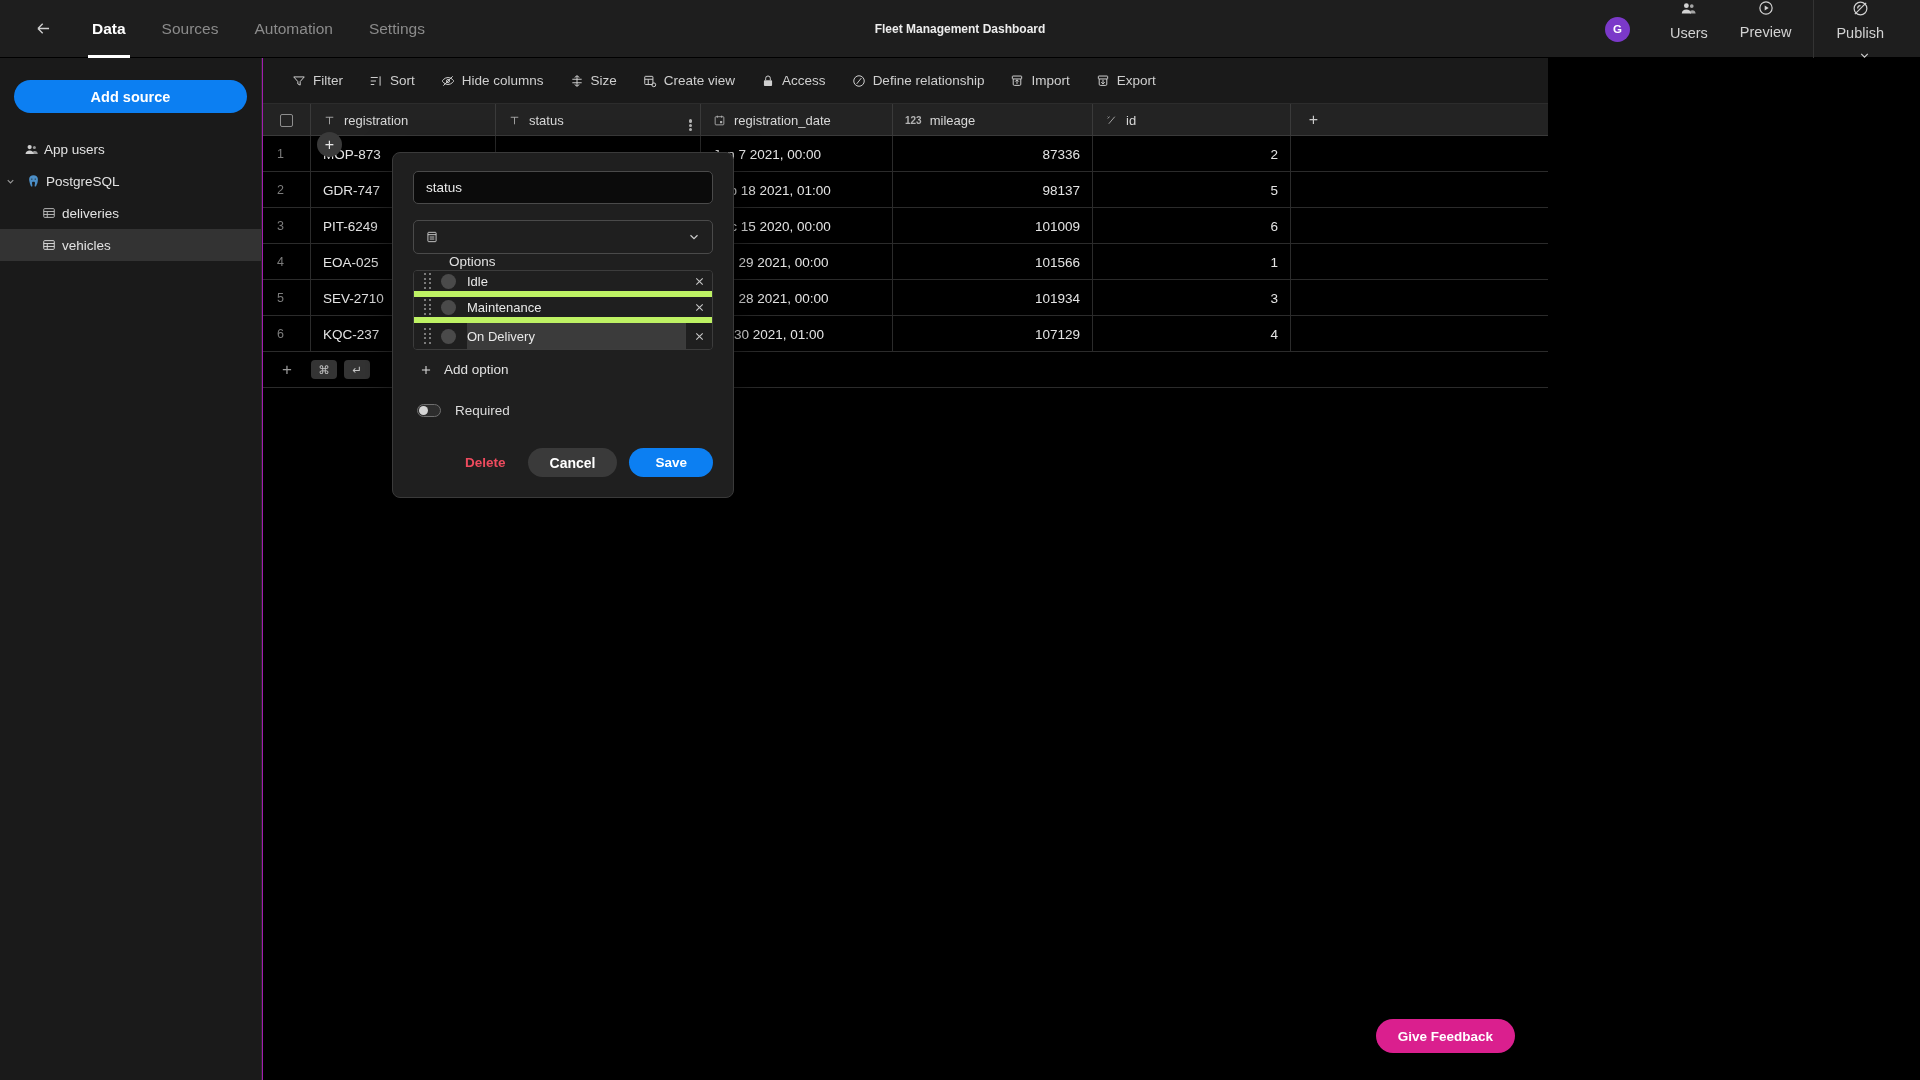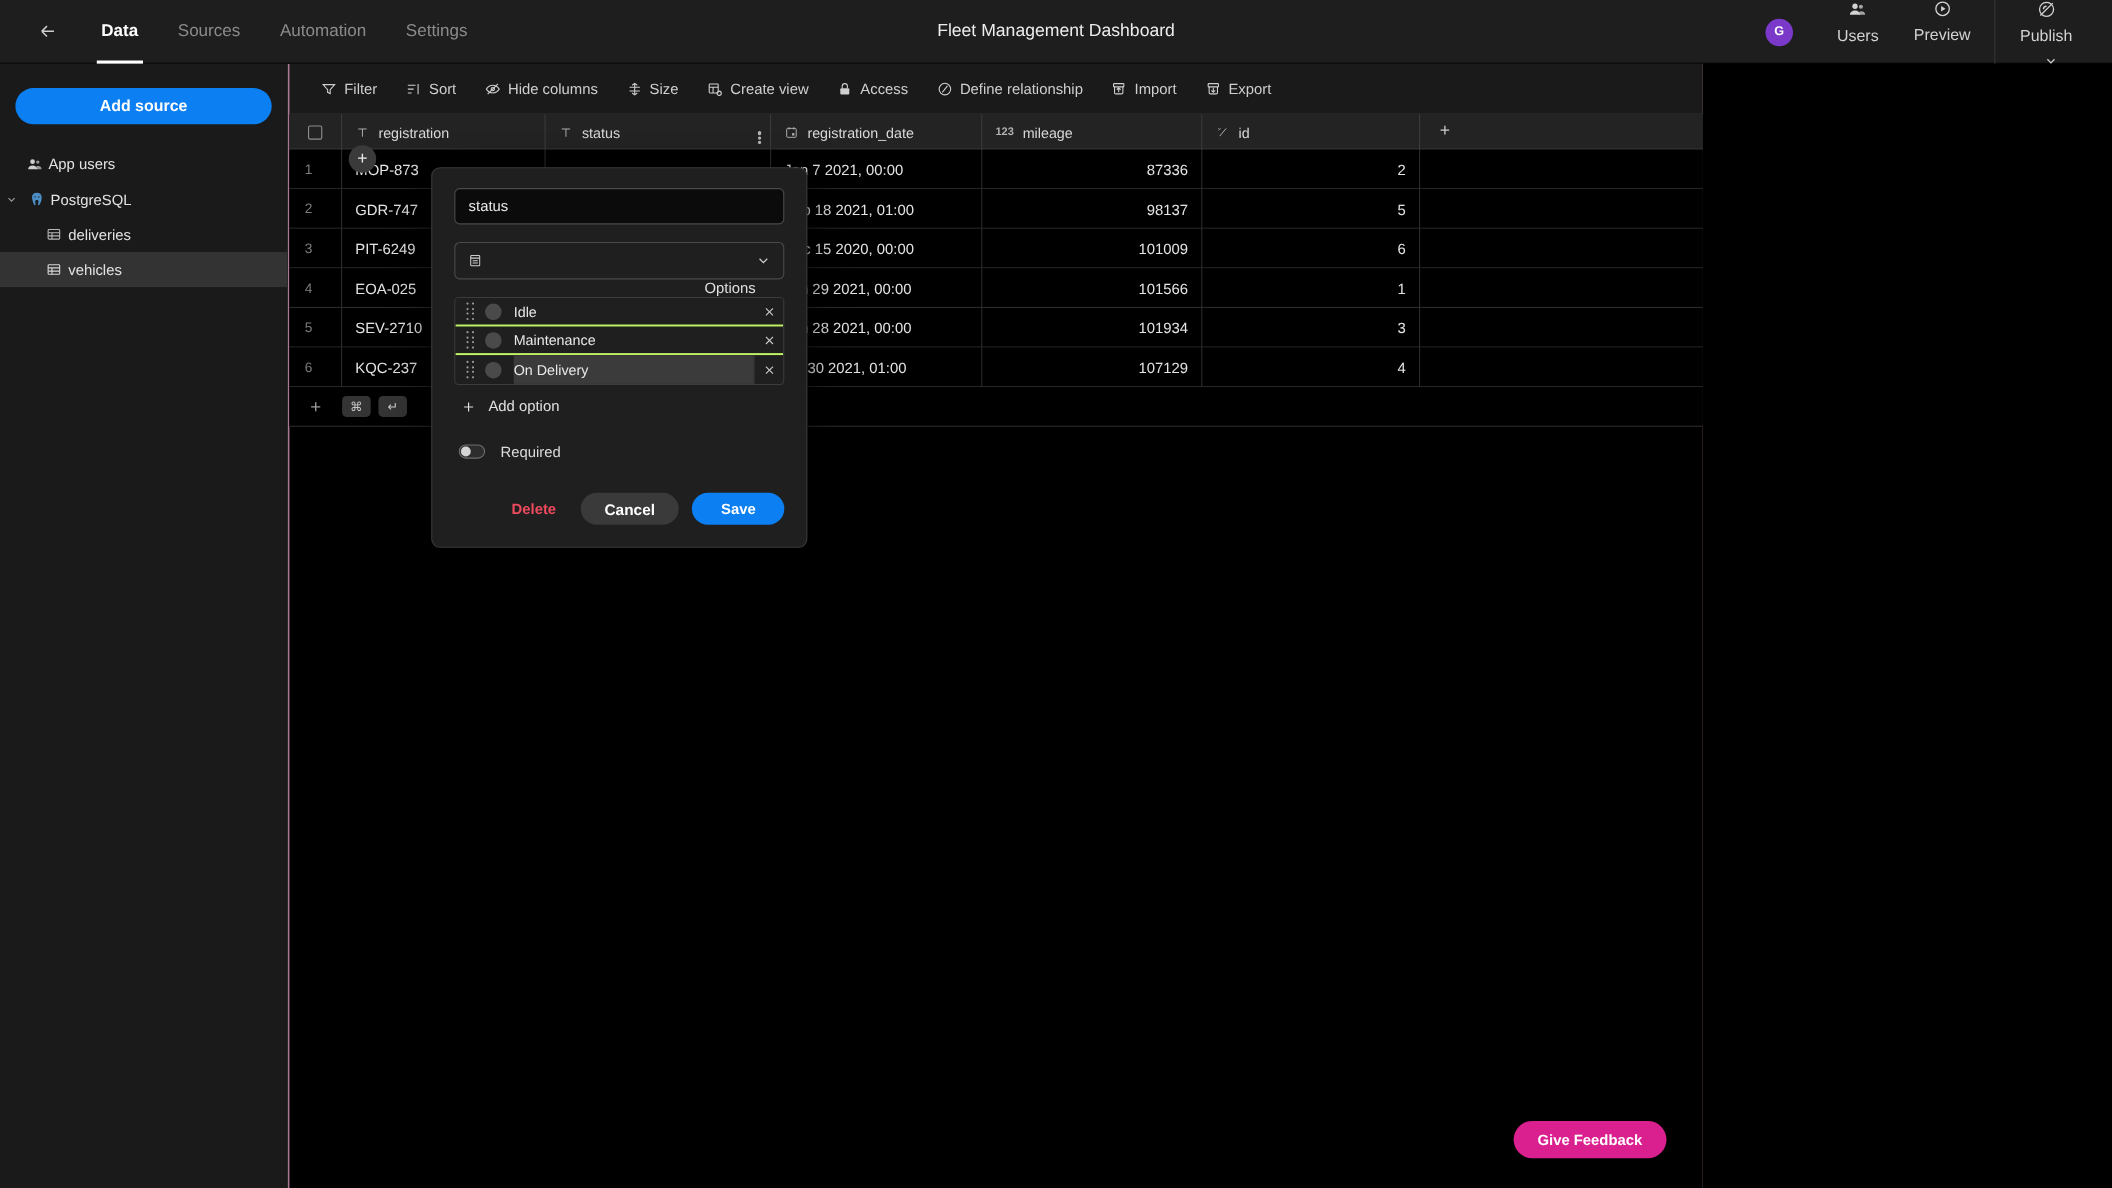--- a/index.html
+++ b/index.html
@@ -3,21 +3,21 @@
 <meta charset="utf-8">
 <style>
   * { box-sizing: border-box; margin: 0; padding: 0; }
   html, body {
     width: 1920px; height: 1080px;
     background: #000;
     font-family: "Liberation Sans", sans-serif;
     overflow: hidden;
     -webkit-font-smoothing: antialiased;
   }
-  .app { position: relative; width: 1548px; height: 1080px; background: #f9a8d4; text-align: right; }
+  .app { position: relative; width: 1548px; height: 1080px; background: #a21caf; }
 
   
   .topbar {
     position: absolute; top: 0; left: 0; width: 1920px; height: 58px;
     background: #1e1e1e;
     display: flex; align-items: center;
     border-bottom: 1px solid #000;
   }
   .back-btn {
     width: 34px; height: 34px; margin-left: 26px;
@@ -31,21 +31,21 @@
     font-size: 15.5px; color: #8b8b8b; cursor: pointer; white-space: nowrap;
   }
   .nav-tab.active { color: #fff; font-weight: bold; }
   .nav-tab.active::after {
     content: ""; position: absolute; left: 14px; right: 14px; bottom: 0;
     height: 3px; background: #fff;
   }
   .app-title {
     position: absolute; left: 0; right: 0; top: 0; height: 58px;
     display: flex; align-items: center; justify-content: center;
-    font-size: 16px; font-weight: normal; color: #ededed; pointer-events: none;
+    font-size: 12px; font-weight: bold; color: #ededed; pointer-events: none;
   }
   .topbar-right {
     position: absolute; right: 0; top: 0; height: 58px;
     display: flex; align-items: center; padding-right: 20px;
   }
   .avatar {
     width: 25px; height: 25px; border-radius: 50%;
     background: #7B39C9; color: #fff;
     font-size: 11.5px; font-weight: bold;
     display: flex; align-items: center; justify-content: center;
@@ -153,21 +153,21 @@
   }
   .pf-select {
     margin-top: 16px; height: 34px; border: 1px solid #4a4a4a; border-radius: 5px;
     background: #1f1f1f; display: flex; align-items: center; padding: 0 11px;
     font-size: 13.5px; color: #e0e0e0; cursor: pointer;
   }
   .pf-select .lbl { margin-left: 10px; flex: 1; margin-top: 48px; }
   .opts { margin-top: 16px; border: 1px solid #3c3c3c; border-radius: 4px; overflow: hidden; }
   .opt-row {
     height: 26px; display: flex; align-items: center;
-    border-bottom: 2px solid #bef264; background: #1f1f1f;
+    border-bottom: 6px solid #bef264; background: #1f1f1f;
   }
   .opt-row:last-child { border-bottom: none; }
   .drag-h { width: 27px; display: flex; align-items: center; justify-content: center; cursor: grab; }
   .dots { display: grid; grid-template-columns: 2px 2px; grid-gap: 2.5px; }
   .dots i { width: 2px; height: 2px; background: #9b9b9b; border-radius: 50%; display: block; }
   .swatch { width: 15px; height: 15px; border-radius: 50%; background: #4a4a4a; margin-right: 11px; cursor: pointer; }
   .opt-label { flex: 1; font-size: 13px; color: #e8e8e8; height: 26px; display: flex; align-items: center; cursor: text; }
   .opt-row.focused .opt-label { background: #3b3b3b; }
   .opt-x {
     width: 27px; height: 26px; display: flex; align-items: center; justify-content: center;

